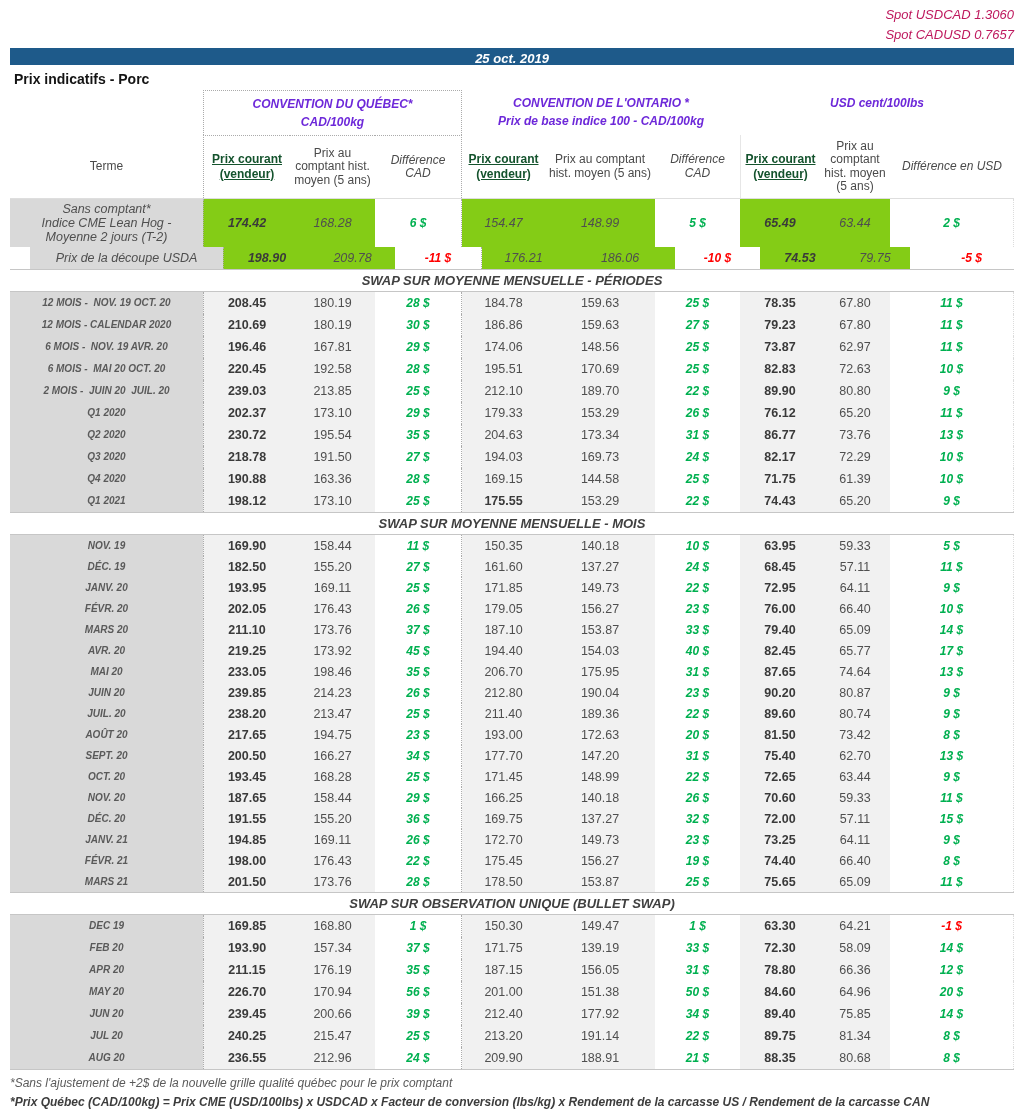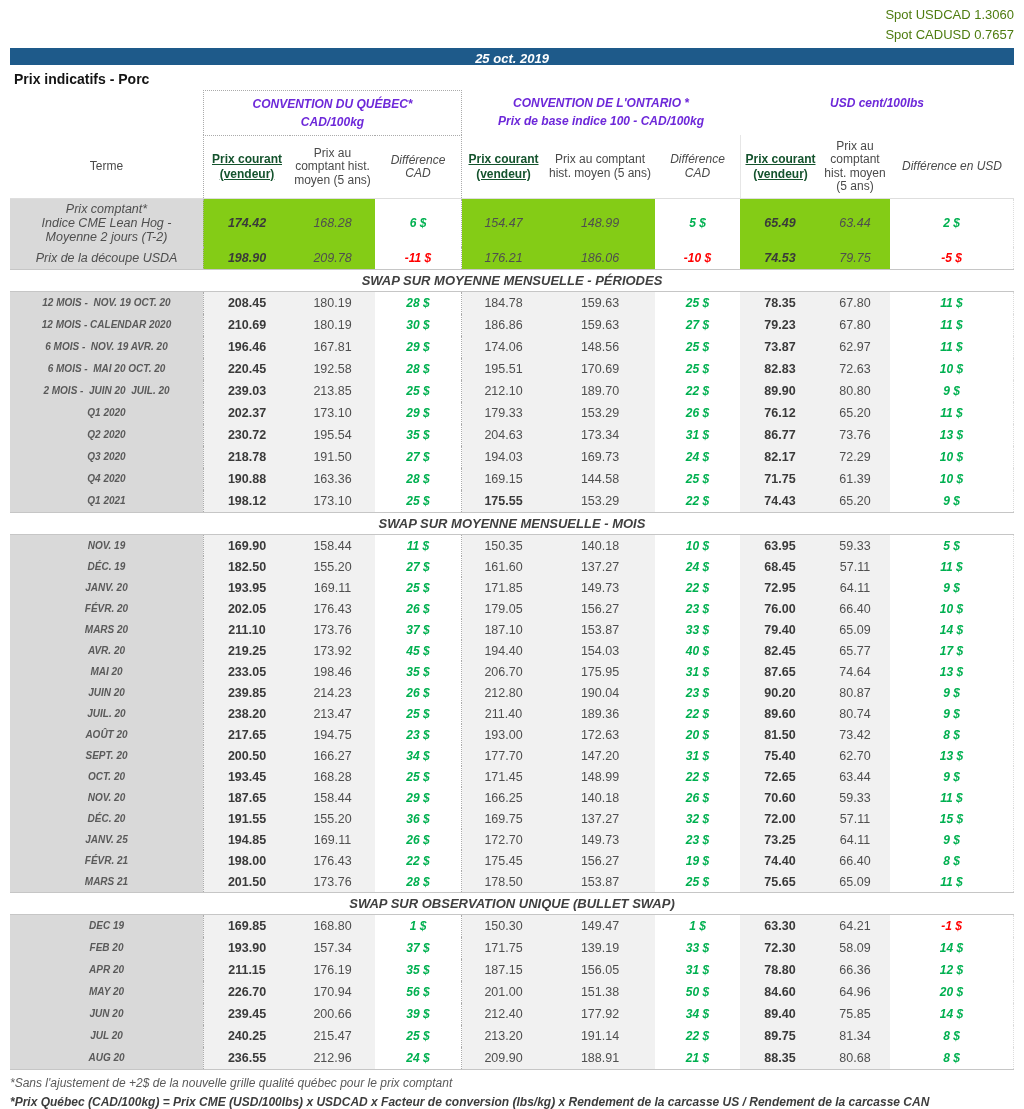--- a/index.html
+++ b/index.html
@@ -4,21 +4,21 @@
 <style>
   html,body { margin:0; padding:0; background:#fff; }
   body {
     width:1024px; height:1109px; overflow:hidden;
     font-family:"Liberation Sans", sans-serif;
     -webkit-font-smoothing:antialiased;
   }
   .page { position:relative; padding:5px 10px 0 10px; width:1004px; }
 
   
-  .spot-lines { text-align:right; font-size:13px; color:#4d7c0f; line-height:20px; }
+  .spot-lines { text-align:right; font-style:italic; font-size:13px; color:#be185d; line-height:20px; }
 
   
   .date-bar {
     margin-top:3px; height:17px; line-height:21px; background:#1E5A8A;
     color:#fff; font-weight:700; font-style:italic; font-size:13px; text-align:center;
   }
 
   .page-title { margin:6px 0 3px 4px; font-size:14px; font-weight:700; color:#141414; }
 
   :root { --cols:193px 87px 85px 87px 83px 110px 85px 80px 70px 124px; }
@@ -40,21 +40,21 @@
   .hdr-cols > :nth-child(2) { border-left:1px dotted #ababab; }
   .hdr-cols > :nth-child(4) { border-right:1px dotted #ababab; }
   .hdr-cols > :nth-child(8) { border-left:1px solid #e6e6e6; }
 
   
   .block { border-top:1px solid #c6c6c6; border-bottom:1px solid #c6c6c6; }
   .block.spot-block { border-top:1px solid #dedede; }
   .row { display:grid; grid-template-columns:var(--cols); align-items:center; height:22px; }
   .block.mois .row { height:21px; }
   .row.spot1 { height:48px; }
-  .row.spot2 { height:22px; }
+  .row.spot2 { height:22px;margin-left:20px; }
   .cell { box-sizing:border-box; text-align:center; height:100%;
           display:flex; flex-direction:column; justify-content:center; }
   .cell.terme { background:#d9d9d9; font-weight:700; font-style:italic; font-size:10px;
                 color:#5a5a5a; white-space:pre; line-height:14px; }
   .cell.num  { background:#f1f1f1; font-size:12.5px; color:#4f4f4f; }
   .cell.num.b { font-weight:700; color:#3a3a3a; }
   .cell.diff { background:#fff; font-size:12px; font-weight:700; font-style:italic; }
   .cell.diff.pos { color:#00B050; }
   .cell.diff.neg { color:#FF0000; }
   .row > :nth-child(2)  { border-left:1px dotted #ababab; }
@@ -115,21 +115,21 @@
         <div class="hc diffh">Différence CAD</div>
         <div class="hc current">
           <div>Prix courant</div>
           <div>(vendeur)</div>
         </div>
         <div class="hc">Prix au comptant hist. moyen (5 ans)</div>
         <div class="hc diffh">Différence en USD</div>
       </div>
       <div class="block spot-block">
         <div class="row spot spot1">
-          <div class="cell terme"><div>Prix comptant*</div><div>Indice CME Lean Hog -</div><div>Moyenne 2 jours (T-2)</div></div>
+          <div class="cell terme"><div>Sans comptant*</div><div>Indice CME Lean Hog -</div><div>Moyenne 2 jours (T-2)</div></div>
           <div class="cell num b">174.42</div>
           <div class="cell num">168.28</div>
           <div class="cell diff pos">6 $</div>
           <div class="cell num">154.47</div>
           <div class="cell num">148.99</div>
           <div class="cell diff pos">5 $</div>
           <div class="cell num b">65.49</div>
           <div class="cell num">63.44</div>
           <div class="cell diff pos">2 $</div>
         </div>
@@ -433,21 +433,21 @@
           <div class="cell num">155.20</div>
           <div class="cell diff pos">36 $</div>
           <div class="cell num">169.75</div>
           <div class="cell num">137.27</div>
           <div class="cell diff pos">32 $</div>
           <div class="cell num b">72.00</div>
           <div class="cell num">57.11</div>
           <div class="cell diff pos">15 $</div>
         </div>
         <div class="row">
-          <div class="cell terme"><div>JANV. 25</div></div>
+          <div class="cell terme"><div>JANV. 21</div></div>
           <div class="cell num b">194.85</div>
           <div class="cell num">169.11</div>
           <div class="cell diff pos">26 $</div>
           <div class="cell num">172.70</div>
           <div class="cell num">149.73</div>
           <div class="cell diff pos">23 $</div>
           <div class="cell num b">73.25</div>
           <div class="cell num">64.11</div>
           <div class="cell diff pos">9 $</div>
         </div>

